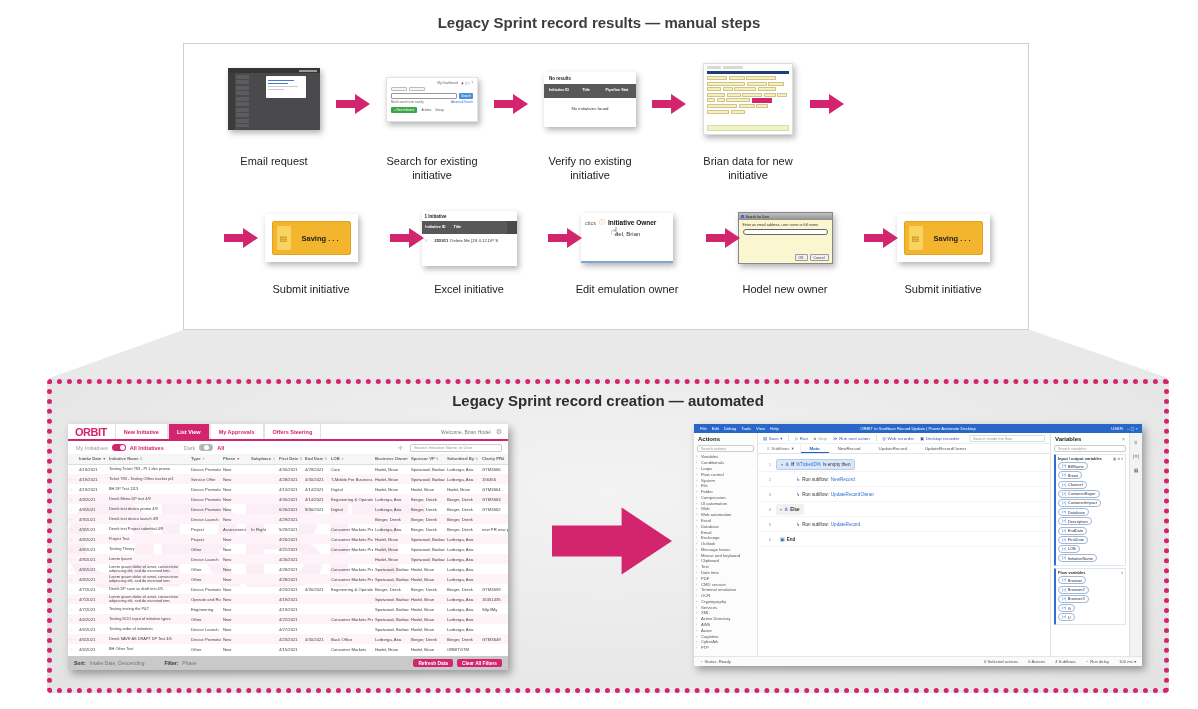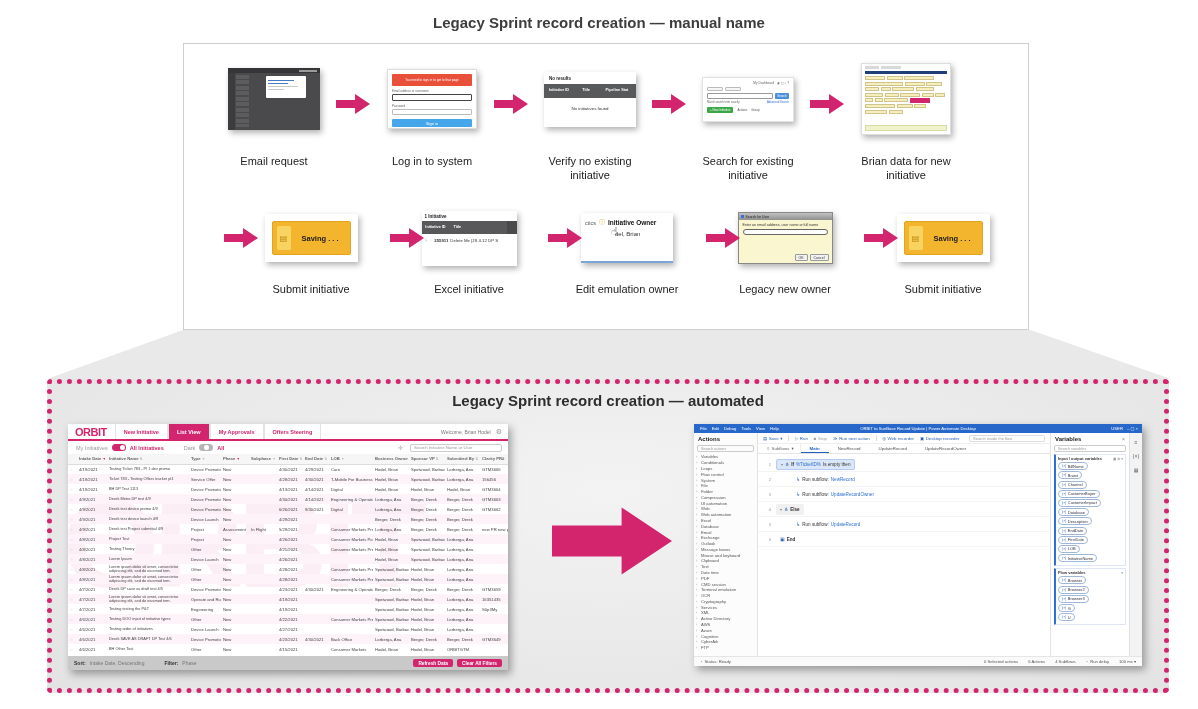--- a/index.html
+++ b/index.html
@@ -234,21 +234,21 @@
   .pad-rail{width:13px;background:#f3f3f3;border-left:0.5px solid #e0e0e0;display:flex;
     flex-direction:column;align-items:center;gap:8px;padding-top:6px;color:#666;font-size:5px;}
   .pad-status{height:10px;background:#fafafa;border-top:0.5px solid #e5e5e5;display:flex;
     align-items:center;font-size:4.2px;color:#555;padding:0 6px;gap:10px;flex:0 0 auto;}
   .ps-left{display:flex;align-items:center;gap:2px;}
   .ps-right{margin-left:auto;display:flex;gap:10px;align-items:center;}
 </style>
 </head>
 <body>
 
-<div class="manual-title">Legacy Sprint record creation — manual name</div>
+<div class="manual-title">Legacy Sprint record results — manual steps</div>
 
 <div class="manual-panel">
 
   <div class="steps-row row1">
     <div class="mstep">
       <div class="thumb-zone1">
         <div class="thumb email-thumb">
           <div class="et-topbar">
               <div class="et-streak"></div>
             </div>
@@ -258,76 +258,63 @@
             <div class="et-line blue"></div>
               <div class="et-line blue" style="width:20px"></div>
             <div class="et-line" style="width:30px"></div>
               <div class="et-line short"></div>
           </div>
         </div>
       </div>
       <div class="step-label">Email request</div>
     </div>
 
+
     <div class="mstep">
       <div class="thumb-zone1">
-        <div class="thumb login-thumb">
-          <div class="lt-banner">You need to sign in to get to that page</div>
-          <div class="lt-label">Email address or username</div>
-          <div class="lt-input strong"></div>
-          <div class="lt-label">Password</div>
-          <div class="lt-input"></div>
-          <div class="lt-btn">Sign in</div>
-        </div>
-      </div>
-      <div class="step-label">Log in to system</div>
+        <div class="thumb search-thumb">
+          <div class="st-top">
+              <span>My Dashboard</span>
+              <span>◉ ▢ ⌕ ?</span>
+            </div>
+          <div class="st-tabs">
+              <span class="st-tab"></span>
+              <span class="st-tab"></span>
+            </div>
+          <div class="st-srow">
+            <div class="st-input"></div>
+            <div class="st-btn">Search</div>
+          </div>
+          <div class="st-row2">
+              <span>Match search term exactly</span>
+              <span class="blue">Advanced Search</span>
+            </div>
+          <div class="st-row3">
+            <span class="st-green">+ New Initiative</span>
+            <span>Actions</span>
+            <span>Group</span>
+          </div>
+        </div>
+      </div>
+      <div class="step-label">Search for existing initiative</div>
     </div>
 
     <div class="mstep">
       <div class="thumb-zone1">
         <div class="thumb verify-thumb">
           <div class="vt-noresults">No results</div>
           <div class="vt-band">
             <div class="vt-cell vt-c1">Initiative ID</div>
             <div class="vt-cell vt-c2">Title</div>
             <div class="vt-cell vt-c3">Pipeline Stat</div>
           </div>
           <div class="vt-empty">No initiatives found</div>
         </div>
       </div>
       <div class="step-label">Verify no existing initiative</div>
-    </div>
-
-    <div class="mstep">
-      <div class="thumb-zone1">
-        <div class="thumb search-thumb">
-          <div class="st-top">
-              <span>My Dashboard</span>
-              <span>◉ ▢ ⌕ ?</span>
-            </div>
-          <div class="st-tabs">
-              <span class="st-tab"></span>
-              <span class="st-tab"></span>
-            </div>
-          <div class="st-srow">
-            <div class="st-input"></div>
-            <div class="st-btn">Search</div>
-          </div>
-          <div class="st-row2">
-              <span>Match search term exactly</span>
-              <span class="blue">Advanced Search</span>
-            </div>
-          <div class="st-row3">
-            <span class="st-green">+ New Initiative</span>
-            <span>Actions</span>
-            <span>Group</span>
-          </div>
-        </div>
-      </div>
-      <div class="step-label">Search for existing initiative</div>
     </div>
 
     <div class="mstep">
       <div class="thumb-zone1">
         <div class="thumb enter-thumb">
           <div class="en-tabs">
               <span class="en-chip"></span>
               <span class="en-chip" style="width:20px"></span>
             </div>
           <div class="en-band"></div>
@@ -428,21 +415,21 @@
           <div class="dg-body">
             <div class="dg-prompt">Enter an email address, user name or full name</div>
             <div class="dg-input"></div>
             <div class="dg-btns">
               <span class="dg-btn">OK</span>
               <span class="dg-btn">Cancel</span>
             </div>
           </div>
         </div>
       </div>
-      <div class="step-label">Legacy new owner</div>
+      <div class="step-label">Hodel new owner</div>
     </div>
 
     <div class="mstep">
       <div class="thumb-zone2">
         <div class="thumb saving-thumb">
           <div class="saving-box">
             <div class="saving-icon">▤</div>
             <div class="saving-text">Saving . . .</div>
           </div>
         </div>

